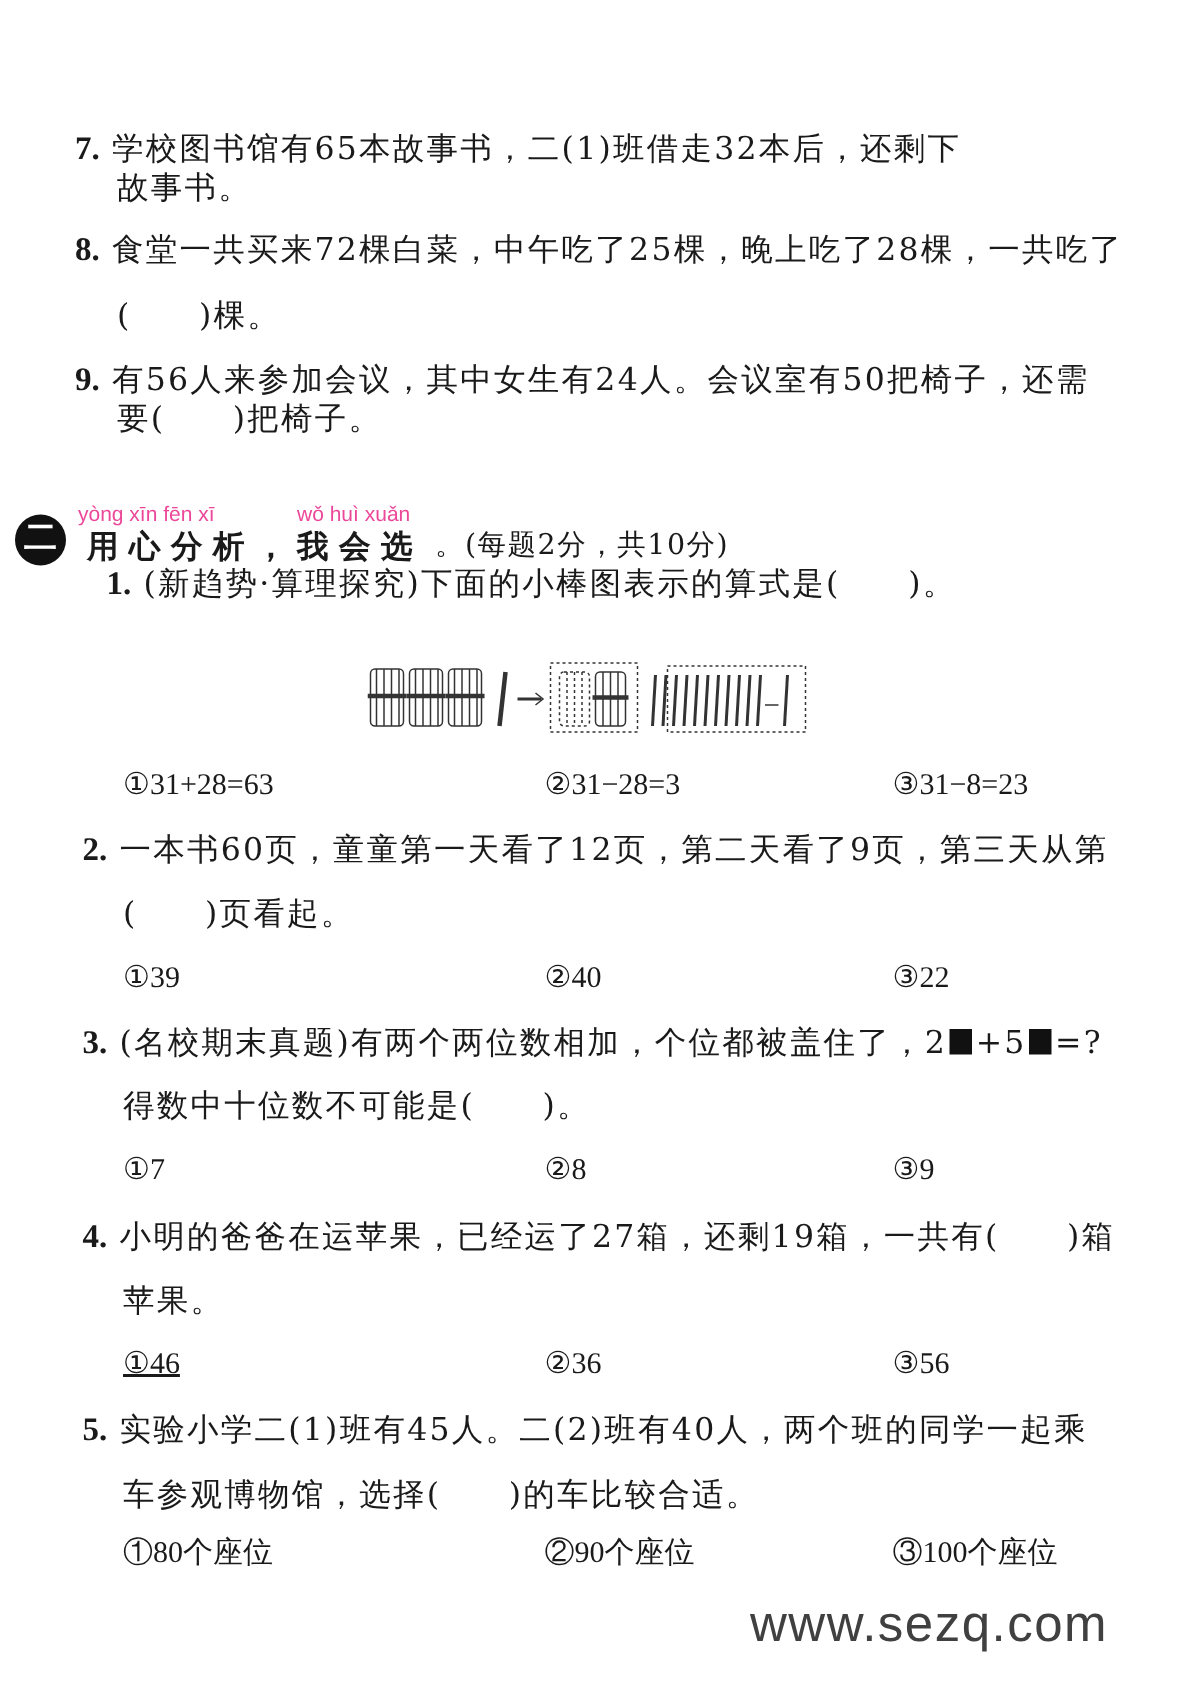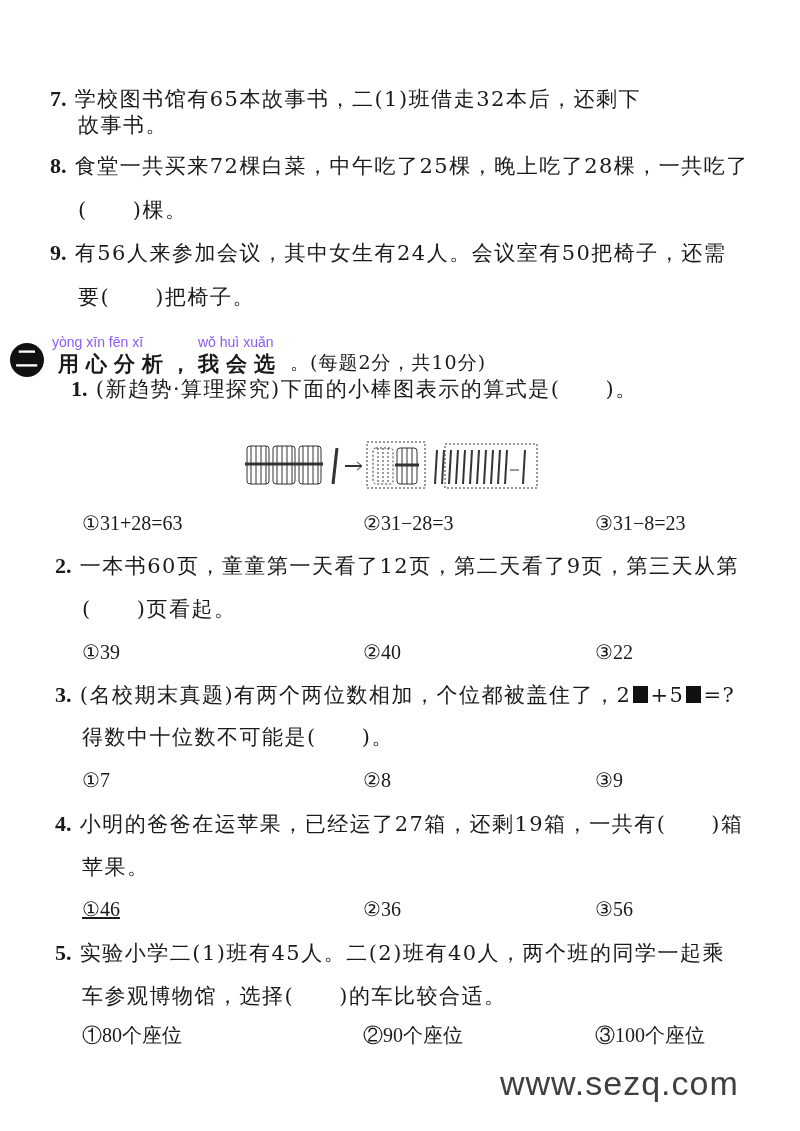--- a/index.html
+++ b/index.html
@@ -8,21 +8,21 @@
     font-family: "DejaVu Serif", "Liberation Serif", serif; color: #1a1a1a;
   }
   .line { position: absolute; font-size: 21px; white-space: nowrap; letter-spacing: 1.5px; line-height: 1; }
   .num { font-weight: bold; font-family: "Liberation Serif", serif; font-size: 22px; letter-spacing: 0; }
   .opt { position: absolute; font-size: 20px; white-space: nowrap; font-family: "Liberation Serif", "DejaVu Serif", serif; line-height: 1; }
   .section-badge {
     position: absolute; left: 10px; top: 343px; width: 34px; height: 34px; border-radius: 50%;
     background: #111; color: #fff; font-size: 22px; font-weight: bold; text-align: center; line-height: 32px;
     font-family: "DejaVu Sans", sans-serif;
   }
-  .pinyin { position: absolute; top: 334px; font-family: "Liberation Sans", sans-serif; font-size: 14px; color: #8b5cf6; white-space: nowrap; }
+  .pinyin { position: absolute; top: 334px; font-family: "Liberation Sans", sans-serif; font-size: 14px; color: #ec4899; white-space: nowrap; }
   .section-title { position: absolute; left: 58px; top: 350px; font-size: 21px; font-weight: bold; letter-spacing: 7px; font-family: "DejaVu Sans", sans-serif; white-space: nowrap; }
   .section-note { position: absolute; left: 290px; top: 350px; font-size: 19px; white-space: nowrap; letter-spacing: 1px; }
   .figure { position: absolute; left: 245px; top: 440px; width: 310px; height: 50px; }
   .watermark { position: absolute; left: 500px; top: 1064px; font-family: "Liberation Sans", sans-serif; font-size: 34px; color: #404040; letter-spacing: 1px; }
   .black-box { display: inline-block; width: 15px; height: 17px; background: #111; vertical-align: -1px; margin: 0 2px; }
 </style>
 </head>
 <body>
 
 <div class="line" style="left:50px; top:68px;margin-top:20px;">
@@ -34,21 +34,21 @@
 <div class="line" style="left:50px; top:155px;">
   <span class="num">8.</span>
   <span>食堂一共买来72棵白菜，中午吃了25棵，晚上吃了28棵，一共吃了</span>
 </div>
 <div class="line" style="left:78px; top:200px;">(　　)棵。</div>
 
 <div class="line" style="left:50px; top:242px;">
   <span class="num">9.</span>
   <span>有56人来参加会议，其中女生有24人。会议室有50把椅子，还需</span>
 </div>
-<div class="line" style="left:78px; top:287px;">要(　　)把椅子。</div>
+<div class="line" style="left:78px; top:269px;">要(　　)把椅子。</div>
 
 <div class="section-badge">二</div>
 <div class="pinyin" style="left:52px;">yòng xīn fēn xī</div>
 <div class="pinyin" style="left:198px;">wǒ huì xuǎn</div>
 <div class="section-title">用心分析，我会选</div>
 <div class="section-note">。(每题2分，共10分)</div>
 
 <div class="line" style="left:55px; top:378px;margin-left:16px;">
   <span class="num">1.</span>
   <span>(新趋势·算理探究)下面的小棒图表示的算式是(　　)。</span>

